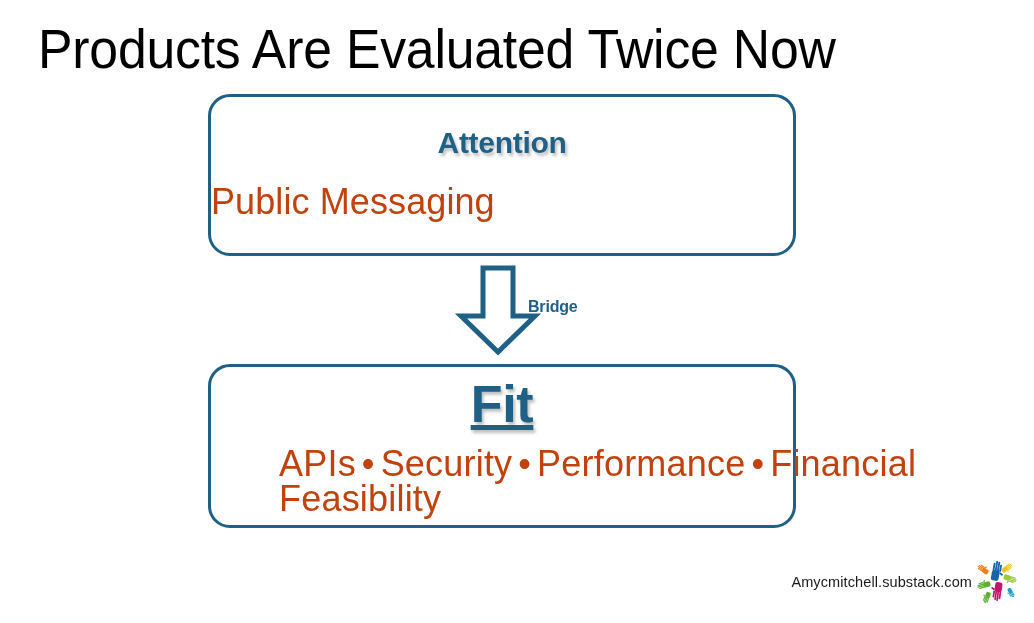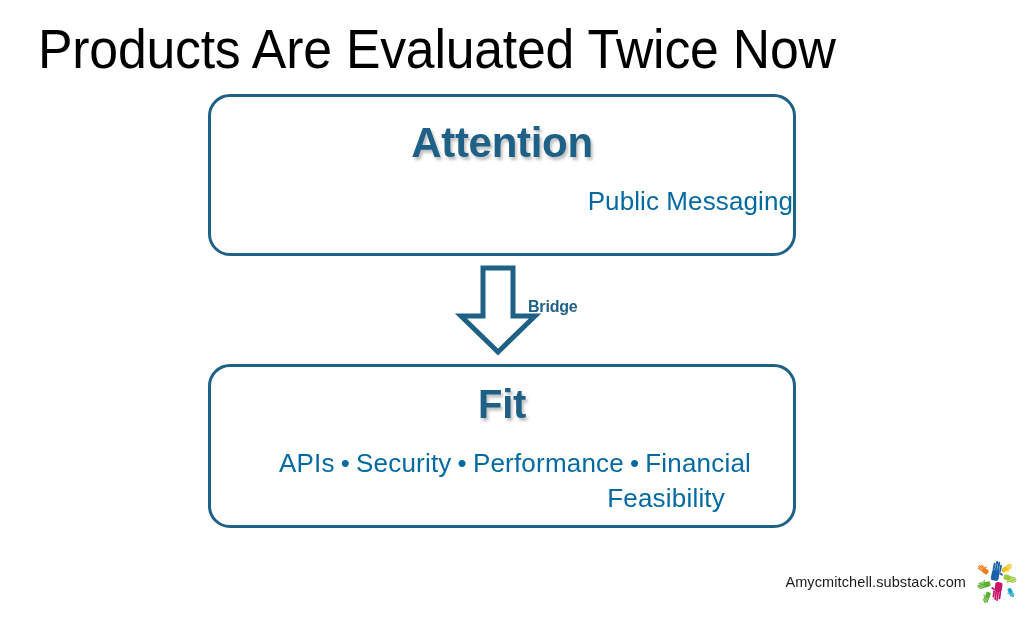--- a/index.html
+++ b/index.html
@@ -66,41 +66,42 @@
   #box-fit {
     left: 208px;
     top: 364px;
     width: 588px;
     height: 164px;
     justify-content: flex-start;
     padding-top: 12px;
   }
 
   .box-heading {
-    font-size: 42px;
+    font-size: 30px;
     line-height: 48px;
     font-weight: 700;
     color: #1F6186;
     text-shadow: 2px 3px 3px rgba(140, 140, 140, 0.55);
     letter-spacing: -0.3px;
     text-align: center;
     width: 100%;
   }
 
   #heading-fit {
-    font-size: 40px;
+    font-size: 52px;
     line-height: 50px;
+    text-decoration: underline;
   }
 
   .box-subtext {
-    font-size: 26px;
+    font-size: 36px;
     line-height: 35px;
     font-weight: 400;
-    color: #0369a1;
-    text-align: right;
+    color: #c2410c;
+    text-align: left;
     width: 100%;
   }
 
   #sub-attention {
     margin-top: 17px;
     letter-spacing: 0.1px;
   }
 
   #sub-fit {
     margin-top: 17px;
@@ -146,21 +147,21 @@
   
   #footer {
     position: absolute;
     left: 700px;
     top: 556px;
     width: 318px;
     height: 52px;
     display: flex;
     align-items: center;
     justify-content: flex-end;
-    gap: 10px;
+    gap: 4px;
   }
 
   #footer-url {
     font-size: 14.5px;
     line-height: 20px;
     color: #1a1a1a;
     white-space: nowrap;
     letter-spacing: 0.1px;
   }
 

